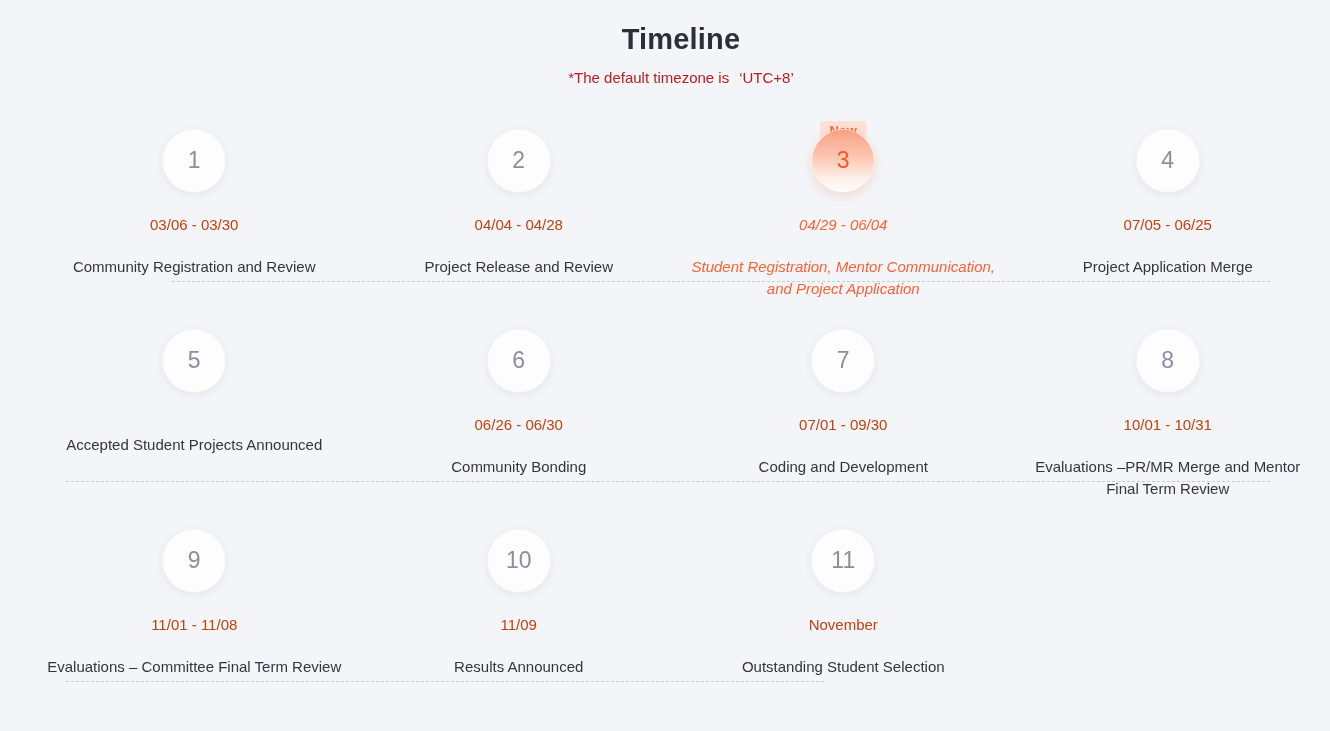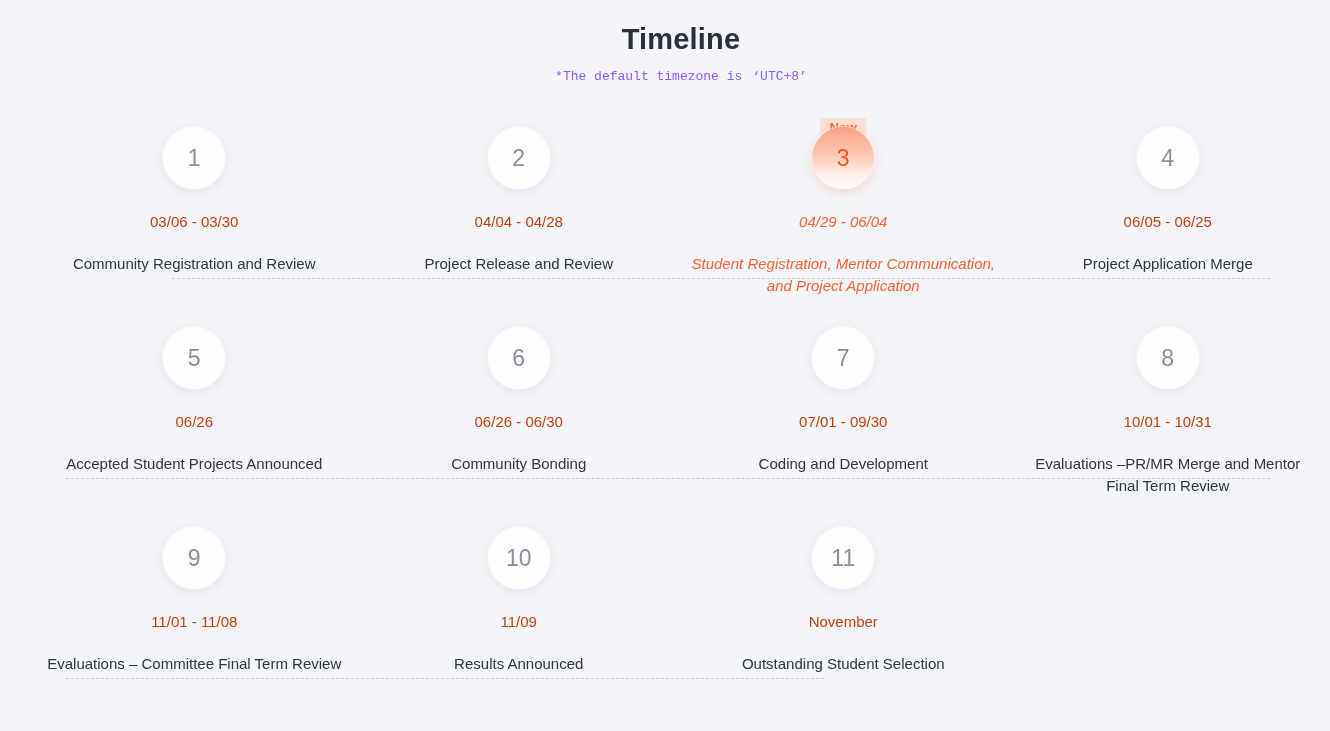--- a/index.html
+++ b/index.html
@@ -31,25 +31,24 @@
   }
   .page-title {
     font-size: 29px;
     font-weight: bold;
     color: #2b2f38;
     letter-spacing: 0.2px;
     line-height: 1.2;
     margin: 0;
   }
   .page-subtitle {
-    font-size: 13px;
-    color: #8b5cf6;
+    font-size: 15px;
+    color: #b91c1c;
     margin-top: 12px;
     line-height: 1.2;
-    font-family: Liberation Mono, monospace;
   }
   .page-subtitle .tz {
     margin-left: 10px;
   }
 
   
   .timeline {
     position: relative;
     margin-top: 18px;
   }
@@ -197,37 +196,36 @@
           <div class="tl-text">
             <div class="tl-date">04/29 - 06/04</div>
             <div class="tl-label">Student Registration, Mentor Communication, and Project Application</div>
           </div>
         </div>
 
         <div class="tl-item">
           <div class="badge-spacer"></div>
           <div class="node">4</div>
           <div class="tl-text">
-            <div class="tl-date">06/05 - 06/25</div>
+            <div class="tl-date">07/05 - 06/25</div>
             <div class="tl-label">Project Application Merge</div>
           </div>
         </div>
 
       </div>
     </div>
 
     <div class="tl-row row-2">
       <div class="tl-line"></div>
       <div class="tl-items">
 
         <div class="tl-item">
           <div class="badge-spacer"></div>
           <div class="node">5</div>
           <div class="tl-text">
-            <div class="tl-date">06/26</div>
             <div class="tl-label">Accepted Student Projects Announced</div>
           </div>
         </div>
 
         <div class="tl-item">
           <div class="badge-spacer"></div>
           <div class="node">6</div>
           <div class="tl-text">
             <div class="tl-date">06/26 - 06/30</div>
             <div class="tl-label">Community Bonding</div>

